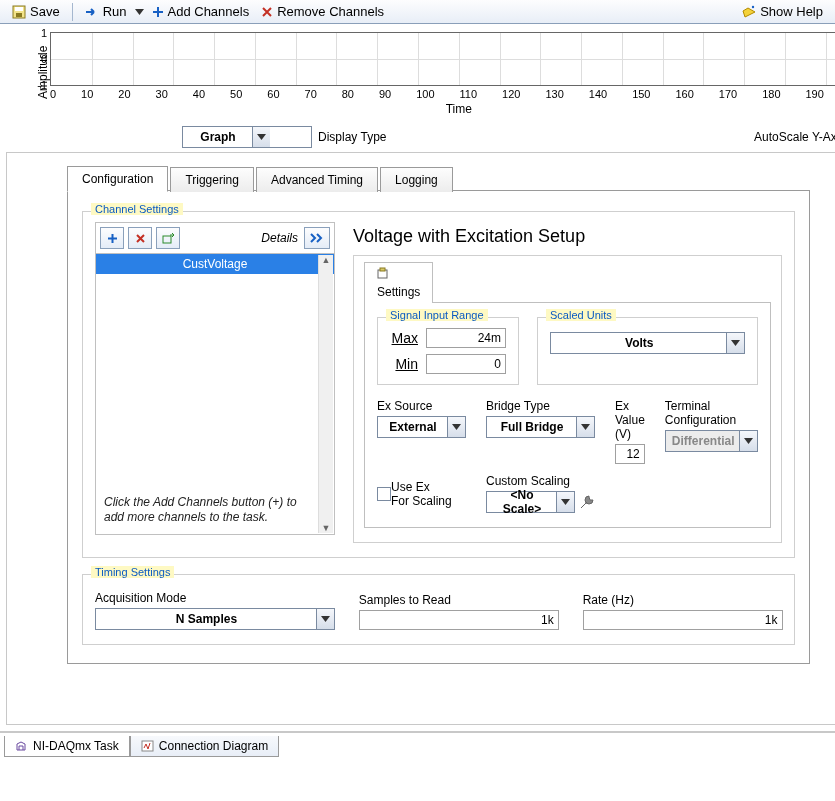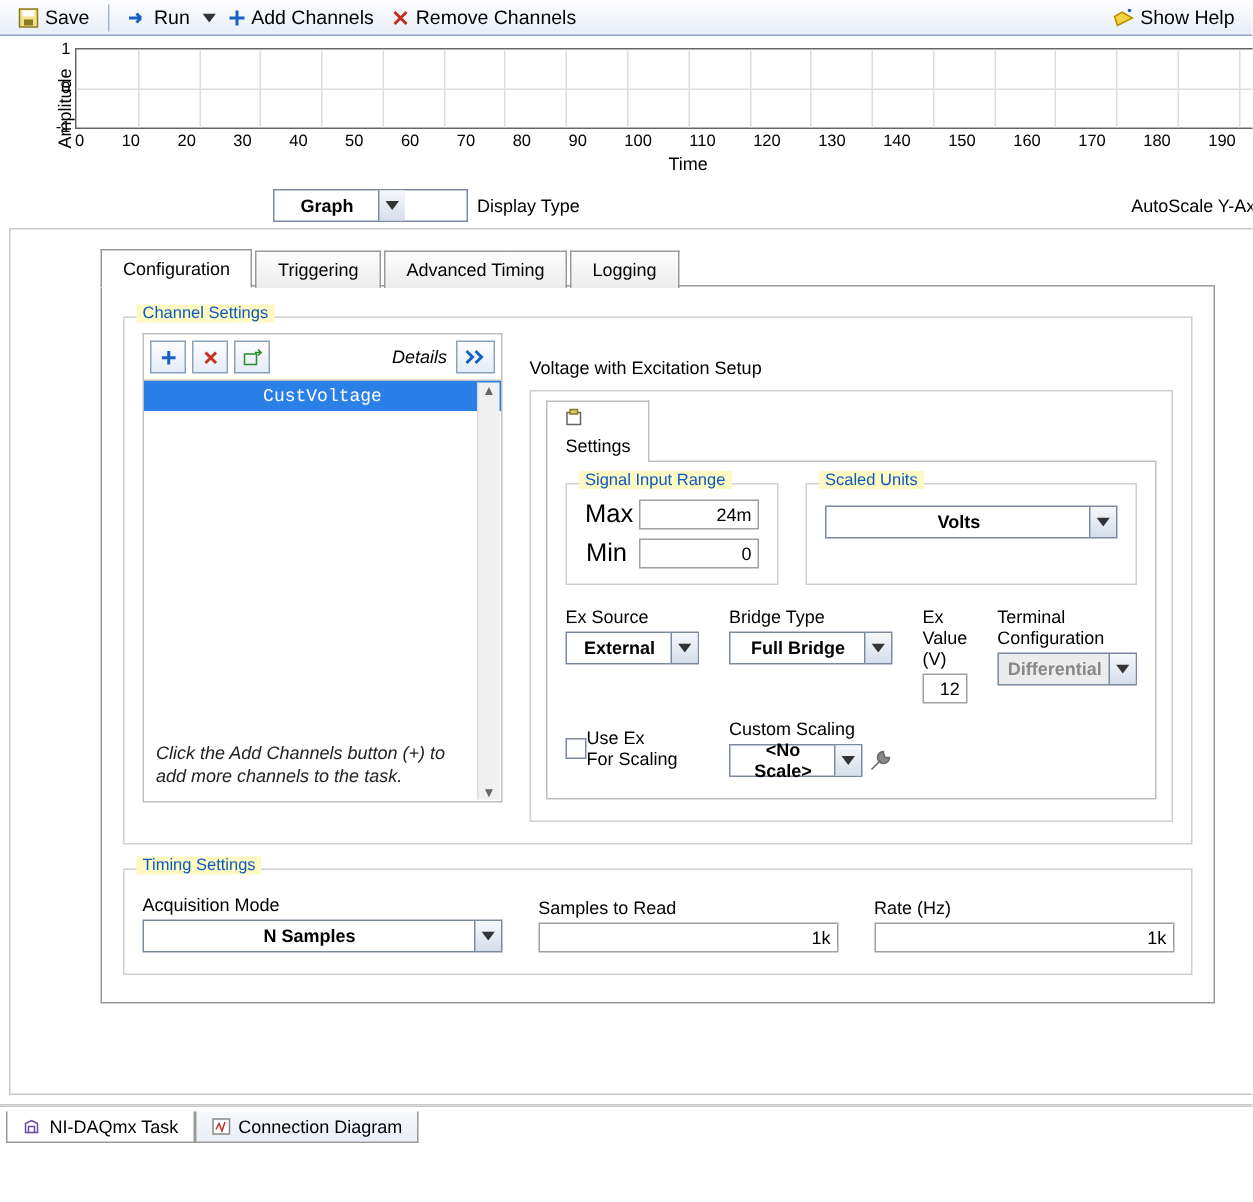--- a/index.html
+++ b/index.html
@@ -146,45 +146,45 @@
   .iconbtn {
     width:24px;height:22px;border:1px solid #8aa0bb;background:linear-gradient(#fdfdfe,#e4ecf7);
     display:inline-flex;align-items:center;justify-content:center;font-weight:bold;
   }
   .chan-toolbar .spacer { flex:1; }
   .details-lbl { font-style:italic;font-size:12px;padding-right:2px; }
   .chan-list {
     border:1px solid #c0c0c0;height:282px;position:relative;overflow:hidden;
   }
   .chan-selected {
-    background:#2a80e6;color:#fff;text-align:center;padding:3px 0;font-size:12px;font-family:Liberation Mono, monospace;
+    background:#2a80e6;color:#fff;text-align:center;padding:3px 0;font-size:12px;
   }
   .chan-list .inner-scroll {
     position:absolute;top:1px;bottom:1px;right:1px;width:15px;background:#f0f0f0;border-left:1px solid #ddd;
     display:flex;flex-direction:column;justify-content:space-between;align-items:center;font-size:9px;color:#666;
   }
   .chan-hint {
     position:absolute;bottom:8px;left:8px;right:22px;font-style:italic;color:#222;line-height:1.3;font-size:12px;
   }
 
   .setup-col { flex:1; }
-  .setup-title { font-size:12px;margin:16px 0 8px 0; }
+  .setup-title { font-size:18px;margin:4px 0 8px 0; }
   .setup-frame {
     border:1px solid #cfcfcf;padding:6px 10px 14px 10px;
   }
   .inner-tabs { display:flex;margin-bottom:-1px; }
   .inner-tab {
     border:1px solid #bfbfbf;border-bottom:none;background:#fff;padding:4px 12px;font-size:12px;
     display:inline-flex;align-items:flex-start;gap:6px;flex-direction:column;
   }
   .inner-tab-body {
     border:1px solid #bfbfbf;background:#fff;padding:14px 12px;
   }
   .row { display:flex;align-items:center;gap:8px;margin-bottom:6px; }
-  .lbl { font-size:17px; }
+  .lbl { font-size:14px;text-decoration:underline; }
   .txt-input {
     border:1px solid #a0a0a0;height:20px;font-size:12px;padding:0 4px;text-align:right;width:80px;background:#fff;
   }
   .disabled { background:#ececec;color:#888; }
   .grid2 {
     display:grid;grid-template-columns:1fr 1fr 1fr 1fr;gap:10px 20px;margin-top:14px;
   }
   .field label { display:block;font-size:12px;margin-bottom:3px; }
 
   .timing-row { display:flex;gap:24px;align-items:flex-end;margin-top:6px; }

